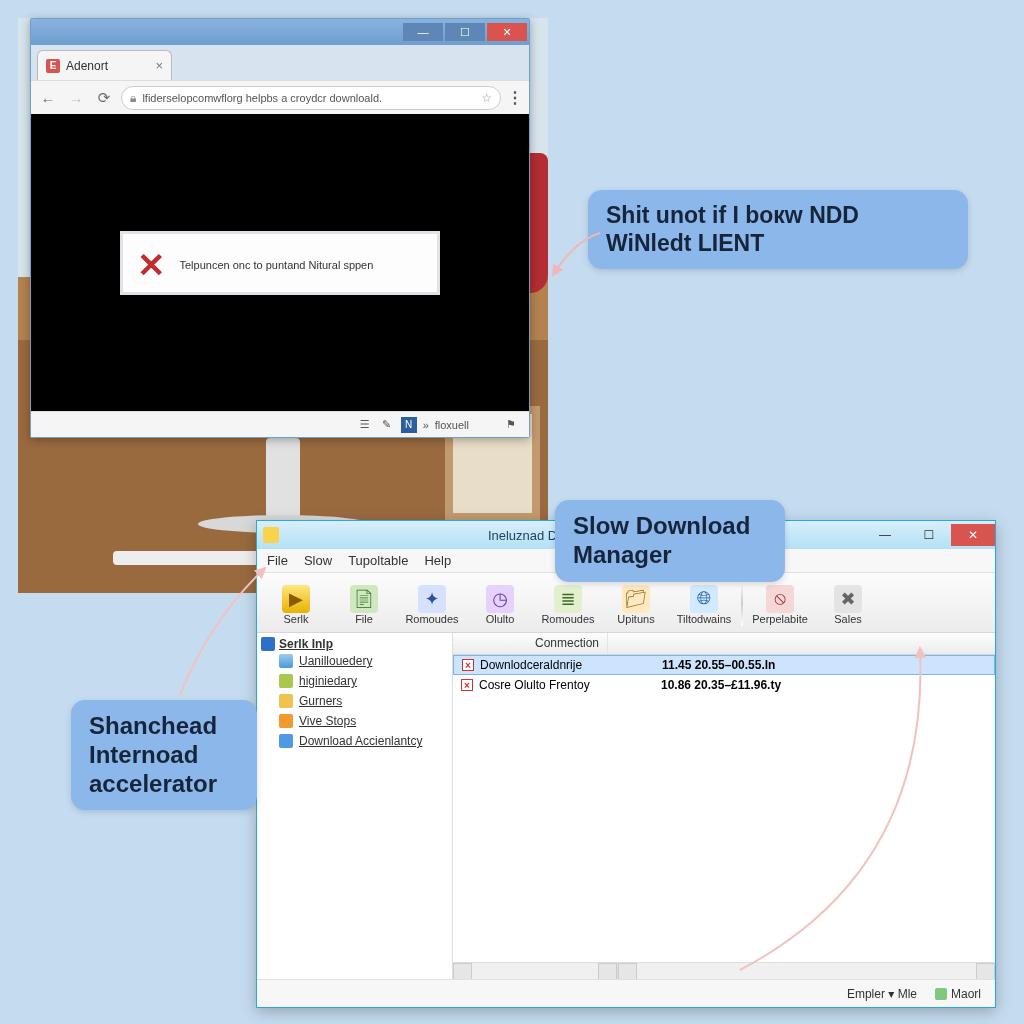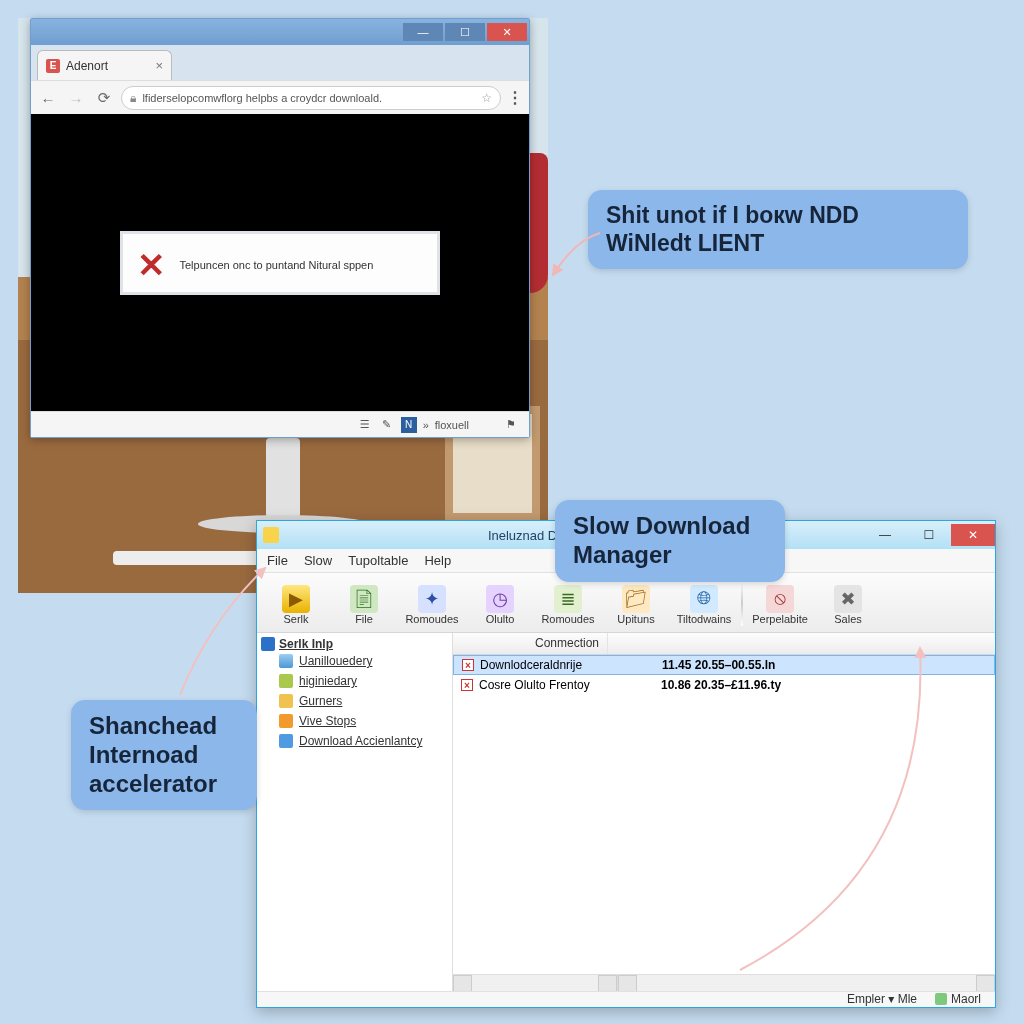--- a/index.html
+++ b/index.html
@@ -90,21 +90,21 @@
 .row{ display:flex; height:20px; align-items:center;}
 .row.sel{ background:#cde4ff; border:1px solid #7fb4e8;}
 .cell{ padding:0 8px; display:flex; align-items:center; gap:6px; white-space:nowrap; overflow:hidden;}
 .c1{ width:200px;} .c2{ width:155px;font-weight:bold;} .c3{ flex:1;}
 .row .ric{ width:12px; height:12px; display:flex; justify-content:center; align-items:center; font-size:10px; font-weight:700; }
 .ric-x{ background:#fff; border:1px solid #c33; color:#c33;}
 .dm-scroll-h{ height:17px; border-top:1px solid #dedede; display:flex;}
 .hscroll{ flex:1; background:#f0f0f0; position:relative;}
 .hscroll::before,.hscroll::after{ content:""; position:absolute; top:0; width:17px; height:16px; background:#e6e6e6; border:1px solid #ccc;}
 .hscroll::before{ left:0;} .hscroll::after{ right:0;}
-.dm-status{ height:16px; border-top:1px solid #e1e1e1; background:#f7f7f7; display:flex; justify-content:flex-end; align-items:flex-start; gap:18px; padding:0 14px; font-size:12px; color:#333;}
+.dm-status{ height:28px; border-top:1px solid #e1e1e1; background:#f7f7f7; display:flex; justify-content:flex-end; align-items:center; gap:18px; padding:0 14px; font-size:12px; color:#333;}
 .dm-status .field{ display:flex; align-items:center; gap:4px;}
 .dm-status .sq{ width:12px; height:12px; background:#7fc97f; border-radius:2px;}
 
 
 .callout{ position:absolute; background:#8cb7ea; border-radius:14px; padding:12px 18px; font-size:23px; font-weight:600; color:#16253a; line-height:1.2; box-shadow:0 2px 6px rgba(0,0,0,.15);}
 .callout.small{ font-size:24px;}
 #co1{ left:588px; top:190px; width:380px; }
 #co2{ left:555px; top:500px; width:230px; }
 #co3{ left:30px; top:700px; width:186px;margin-left:41px; }
 

